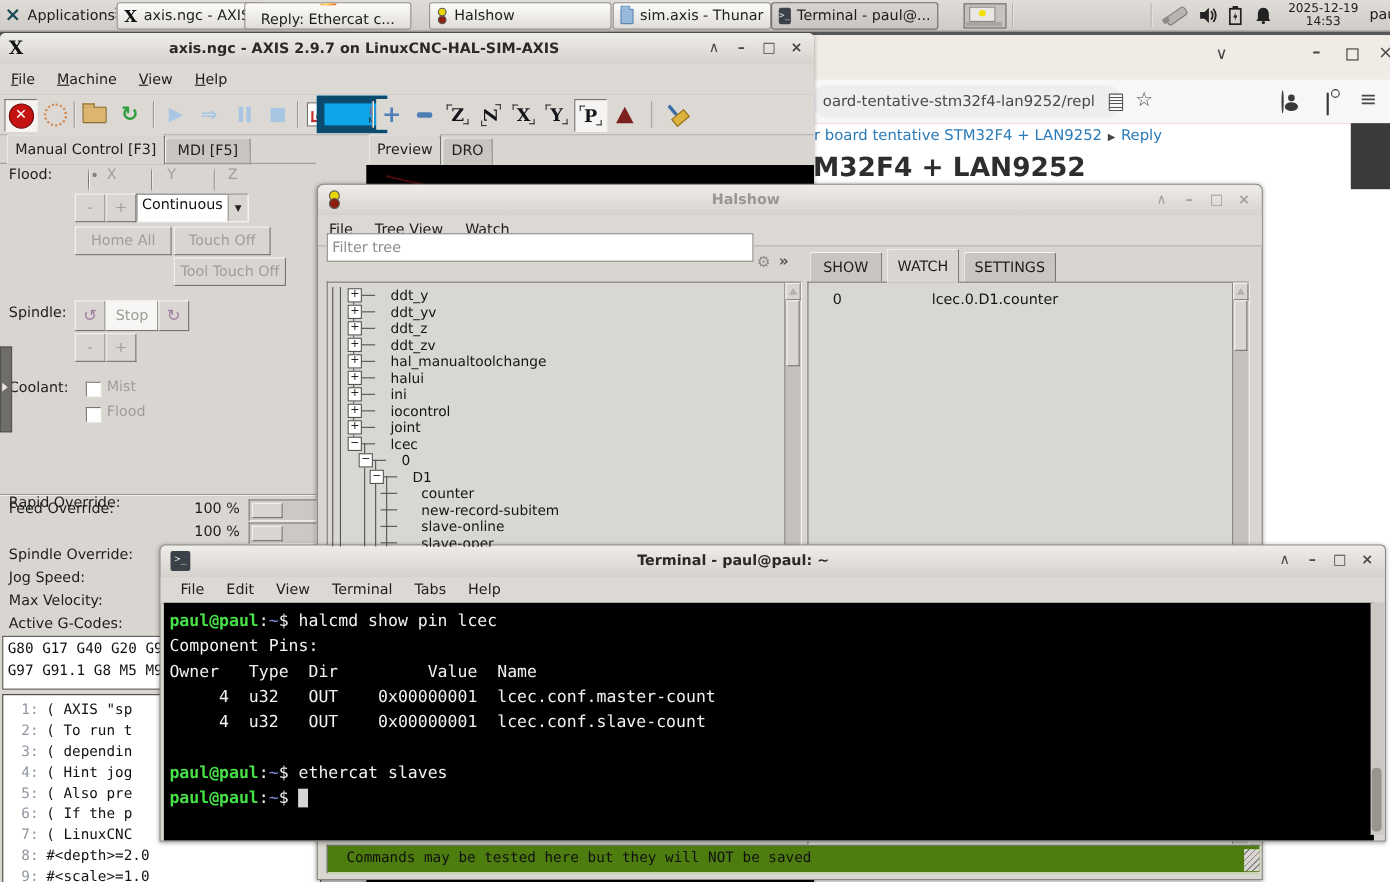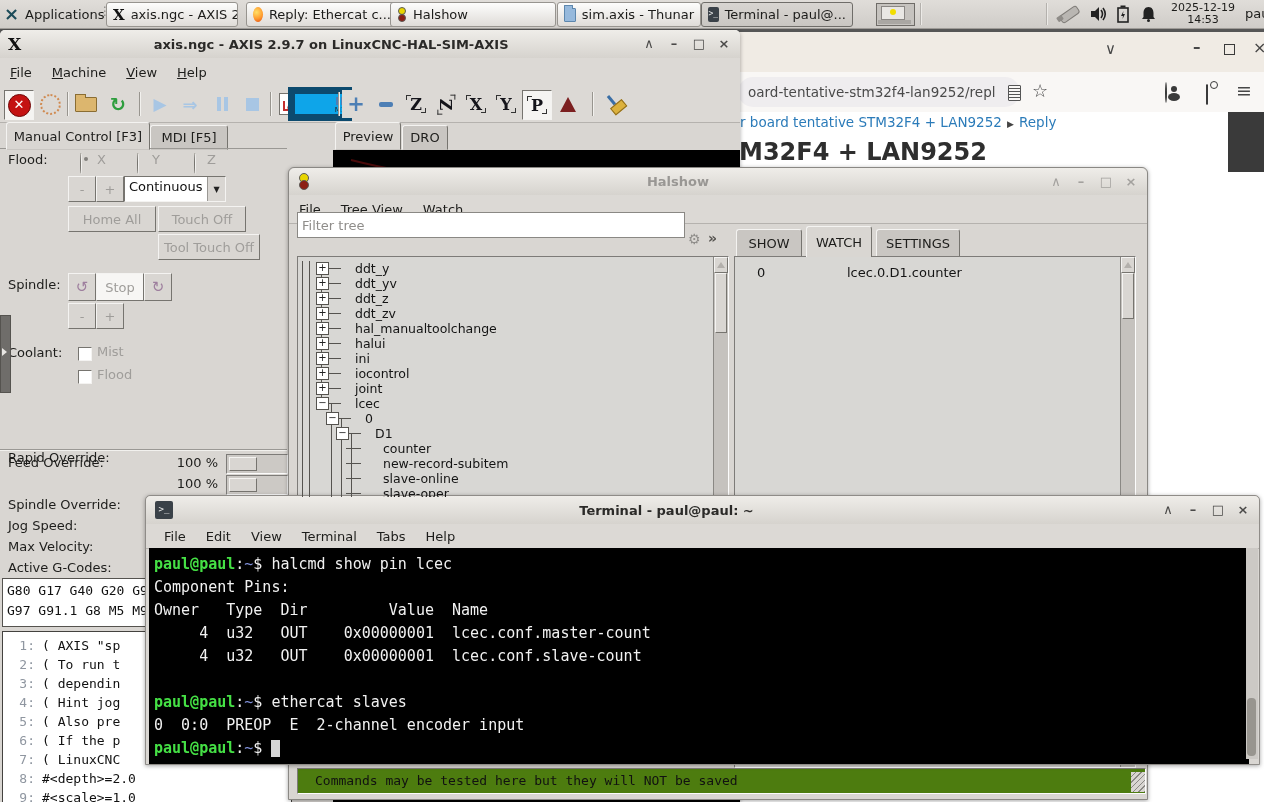--- a/index.html
+++ b/index.html
@@ -541,40 +541,39 @@
       <span class="menu-item">Help</span>
     </div>
     <div class="console" style="left:3px;top:52px;width:1095px;height:211px;">
         <div class="tline"><span class="c-g">paul@paul</span><span class="c-w">:</span><span class="c-b">~</span><span class="c-w">$ </span><span class="c-w">halcmd show pin lcec</span></div>
         <div class="tline"><span class="c-w">Component Pins:</span></div>
         <div class="tline"><span class="c-w">Owner   Type  Dir         Value  Name</span></div>
         <div class="tline"><span class="c-w">     4  u32   OUT    0x00000001  lcec.conf.master-count</span></div>
         <div class="tline"><span class="c-w">     4  u32   OUT    0x00000001  lcec.conf.slave-count</span></div>
         <div class="tline"></div>
         <div class="tline"><span class="c-g">paul@paul</span><span class="c-w">:</span><span class="c-b">~</span><span class="c-w">$ </span><span class="c-w">ethercat slaves</span></div>
-        <div class="tline"><span class="c-w">0  0:0  PREOP  E  2-channel encoder input</span></div>
         <div class="tline"><span class="c-g">paul@paul</span><span class="c-w">:</span><span class="c-b">~</span><span class="c-w">$ </span><span class="cursor"></span></div>
       </div>
     <div class="abs" style="left:1100px;top:52px;width:12px;height:211px;background:#ccc9c5;">
       <span class="abs" style="left:1px;top:150px;width:9px;height:58px;background:#98958f;border-radius:4px;"></span>
     </div>
   </div>
 
   <div class="panel">
     <div class="abs" style="left:4px;top:2px;height:24px;display:flex;align-items:center;gap:6px;">
       <span class="ico-apps">×</span>
       <span>Applications</span>
     </div>
     <span class="abs" style="left:99px;top:4px;color:#8a8784;font-size:12px;">⋮</span>
 
     <div class="taskbtn" style="left:106px;width:118px;">
       <span class="ico-x-serif">X</span>
       <span>axis.ngc - AXIS 2...</span>
     </div>
-    <div class="taskbtn" style="left:246px;width:138px;">
+    <div class="taskbtn" style="left:222px;width:138px;flex-direction:column;">
       <span class="ico-ff"></span>
       <span>Reply: Ethercat c...</span>
     </div>
     <div class="taskbtn" style="left:390px;width:152px;">
       <span class="ico-hal" style="height:15px;">
           <i class="y" style="width:6px;height:6px;"></i>
           <i class="r" style="width:6px;height:6px;"></i>
         </span>
       <span>Halshow</span>
     </div>

